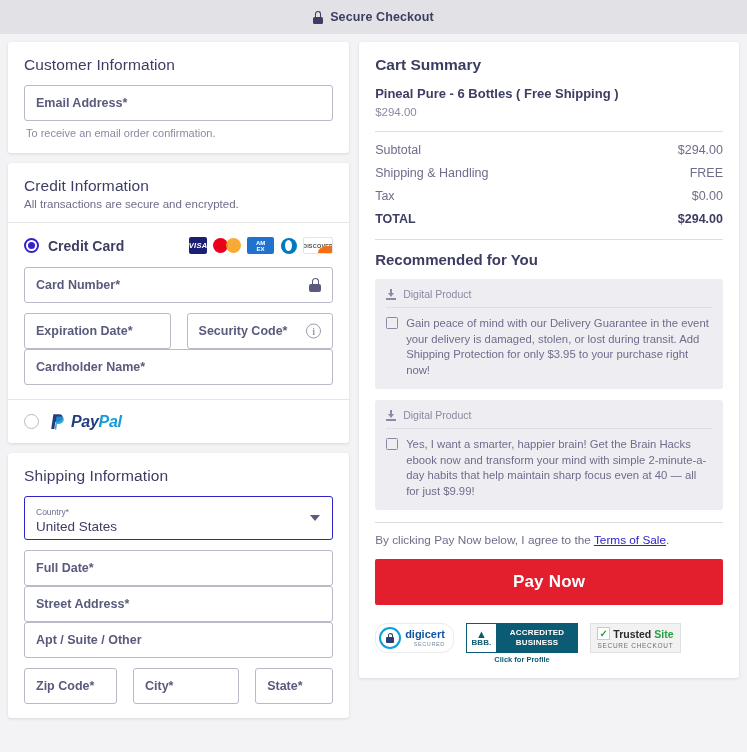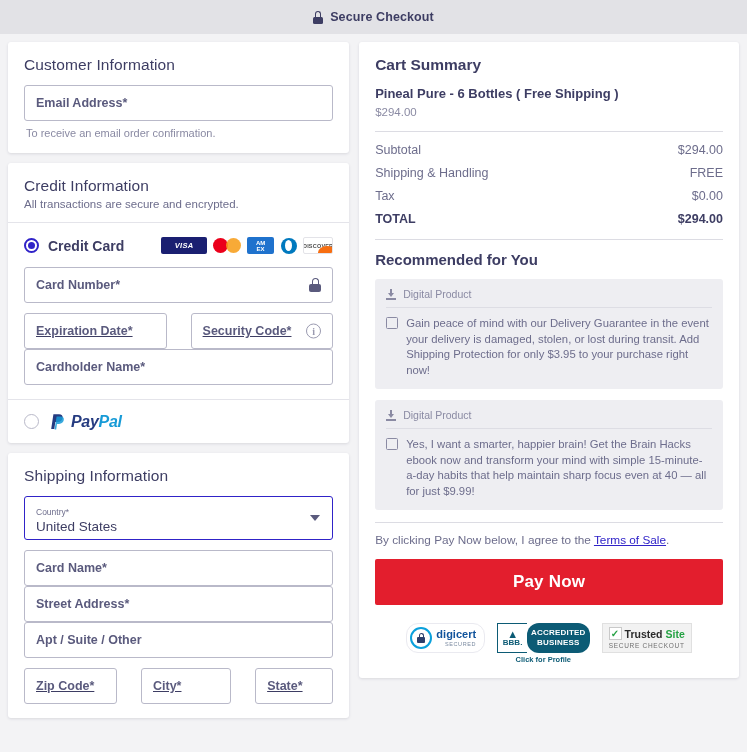--- a/index.html
+++ b/index.html
@@ -33,35 +33,35 @@
   .sub-note { font-size: 11.5px; color: #6d6d8c; margin-bottom: 12px; }
   .help-note { font-size: 11px; color: #8a8aa3; margin-top: 6px; padding-left: 2px; }
 
   .field {
     height: 36px; border: 1px solid #b9b9c9; border-radius: 3px;
     display: flex; align-items: center; padding: 0 11px;
     font-size: 12.5px; font-weight: bold; color: #5a5a7d; background: #fff;
     position: relative; width: 100%;
   }
   .field + .field { }
-  .row { display: flex; gap: 24px; margin-top: 10px; text-decoration: underline; }
+  .row { display: flex; gap: 16px; margin-top: 10px; }
   .row .field { margin-top: 0; }
 
   .divider { height: 1px; background: #e4e4ea; }
 
   .pay-row { display: flex; align-items: center; justify-content: space-between; }
   .radio-line { display: flex; align-items: center; gap: 9px; }
   .radio { width: 15px; height: 15px; border-radius: 50%; border: 2px solid #3023c8; display: flex; align-items: center; justify-content: center; flex: none; }
   .radio .dot { width: 7px; height: 7px; border-radius: 50%; background: #3023c8; }
   .radio.off { border: 1.5px solid #b9b9c9; }
   .radio-label { font-size: 14px; font-weight: bold; color: #3d3d63; }
 
   .brands { display: flex; align-items: center; gap: 6px; }
   .brand { height: 17px; border-radius: 2px; display: flex; align-items: center; justify-content: center; font-size: 7px; font-weight: bold; }
-  .b-visa { width: 46px; background: #1a1f71; color: #fff; font-style: italic; font-size: 7.5px; letter-spacing: .3px; }
+  .b-visa { width: 18px; background: #1a1f71; color: #fff; font-style: italic; font-size: 7.5px; letter-spacing: .3px; }
   .b-mc { width: 28px; position: relative; }
   .b-mc .c1, .b-mc .c2 { position: absolute; top: 1px; width: 15px; height: 15px; border-radius: 50%; }
   .b-mc .c1 { left: 0; background: #eb001b; }
   .b-mc .c2 { right: 0; background: #f79e1b; opacity: .88; }
   .b-amex { width: 27px; background: #1f72cd; color: #fff; flex-direction: column; line-height: 6px; font-size: 6px; }
   .b-diners { width: 17px; display: flex; align-items: center; justify-content: center; }
   .b-diners .ring { width: 16px; height: 16px; border-radius: 50%; background: #0079be; position: relative; }
   .b-diners .ring::after { content: ""; position: absolute; left: 4.5px; top: 2.5px; width: 7px; height: 11px; background: #fff; border-radius: 50%; }
   .b-discover { width: 30px; background: #fff; border: 1px solid #e3e3e8; color: #4d4d4d; font-size: 5.5px; position: relative; overflow: hidden; letter-spacing: .2px; }
   .b-discover::after { content: ""; position: absolute; right: -4px; bottom: -6px; width: 18px; height: 13px; background: #f76e11; border-radius: 50%; }
@@ -107,35 +107,35 @@
   .upsell-text { font-size: 11.3px; line-height: 15.5px; color: #6d6d8c; }
 
   .terms { font-size: 11.8px; color: #6d6d8c; margin: 4px 0 12px 0; }
   .terms a { color: #3023c8; text-decoration: underline; }
   .pay-btn {
     height: 46px; background: #e31e2d; color: #ffffff; border: none; border-radius: 2px;
     width: 100%; font-size: 17px; font-weight: bold; cursor: pointer;
     font-family: "Liberation Sans", sans-serif; letter-spacing: .2px;
   }
 
-  .badges { display: flex; align-items: flex-start; justify-content: center; gap: 12px; margin-top: 18px; }
+  .badges { display: flex; align-items: flex-start; gap: 12px; margin-top: 18px; }
   .bg-digicert { display: flex; align-items: center; gap: 4px; background: #fff; border-radius: 12px; padding: 3px 8px 3px 3px; border: 1px solid #eaeaf0; }
   .dc-circle { width: 22px; height: 22px; border-radius: 50%; border: 2.5px solid #0aa0dc; display: flex; align-items: center; justify-content: center; }
   .dc-lock { width: 8px; height: 10px; position: relative; }
   .dc-lock .b { position: absolute; bottom: 0; width: 8px; height: 6px; background: #2c3e6b; border-radius: 1px; }
   .dc-lock .s { position: absolute; top: 0; left: 1.6px; width: 5px; height: 5px; border: 1.4px solid #2c3e6b; border-bottom: none; border-radius: 3px 3px 0 0; }
   .dc-txt { line-height: 10px; }
   .dc-name { font-size: 11px; font-weight: bold; color: #10539c; }
   .dc-sub { font-size: 5.5px; color: #7a8aa0; letter-spacing: .6px; text-align: right; }
   .bg-bbb-wrap { text-align: center; }
   .bg-bbb { display: flex; align-items: stretch; height: 30px; }
   .bbb-left { background: #fff; border: 1px solid #0c5b75; border-right: none; width: 30px; display: flex; flex-direction: column; align-items: center; justify-content: center; }
   .bbb-torch { font-size: 11px; color: #0c5b75; line-height: 10px; }
   .bbb-abbr { font-size: 8px; font-weight: bold; color: #0c5b75; line-height: 8px; }
-  .bbb-right { background: #0c5b75; color: #fff; padding: 3px 4px; display: flex; flex-direction: column; justify-content: center; line-height: 10px; border-radius: 12px; }
+  .bbb-right { background: #0c5b75; color: #fff; padding: 3px 14px; display: flex; flex-direction: column; justify-content: center; line-height: 10px; }
   .bbb-r1 { font-size: 8px; font-weight: bold; letter-spacing: .2px; }
   .bbb-r2 { font-size: 8px; font-weight: bold; letter-spacing: .2px; }
   .bbb-click { font-size: 7.5px; font-weight: bold; color: #0c5b75; margin-top: 2px; }
   .bg-trusted { background: #f2f2f2; border: 1px solid #e0e0e0; padding: 3px 6px; }
   .ts-top { display: flex; align-items: center; gap: 3px; }
   .ts-check { width: 13px; height: 13px; background: #fff; border: 1px solid #c9c9c9; display: flex; align-items: center; justify-content: center; color: #25a244; font-size: 10px; font-weight: bold; }
   .ts-name1 { font-size: 10.5px; font-weight: bold; color: #2b2b2b; }
   .ts-name2 { font-size: 10.5px; font-weight: bold; color: #25a244; }
   .ts-sub { font-size: 6.5px; color: #6f6f6f; letter-spacing: .7px; margin-top: 2px; text-align: center; }
 </style>
@@ -233,21 +233,21 @@
     </div>
 
     <div class="panel panel-pad">
       <h2 class="sec-title">Shipping Information</h2>
       <div class="select-field">
         <span class="mini">Country*</span>
         <span class="val">United States</span>
         <span class="caret"></span>
       </div>
       <div class="field" style="margin-top:10px;">
-        <span>Card Name*</span>
+        <span>Full Date*</span>
       </div>
       <div class="field">
         <span>Street Address*</span>
       </div>
       <div class="field">
         <span>Apt / Suite / Other</span>
       </div>
       <div class="row">
         <div class="field" style="width:93px;">
           <span>Zip Code*</span>
@@ -309,21 +309,21 @@
         <div class="upsell-head">
           <span class="dl-icon">
               <span class="stem"></span>
               <span class="arw"></span>
               <span class="base"></span>
             </span>
           <span>Digital Product</span>
         </div>
         <div class="upsell-body">
           <span class="cbx"></span>
-          <span class="upsell-text">Yes, I want a smarter, happier brain! Get the Brain Hacks ebook now and transform your mind with simple 15-minute-a-day habits that help maintain sharp focus even at 40 — all for just $9.99!</span>
+          <span class="upsell-text">Yes, I want a smarter, happier brain! Get the Brain Hacks ebook now and transform your mind with simple 2-minute-a-day habits that help maintain sharp focus even at 40 — all for just $9.99!</span>
         </div>
       </div>
 
       <div class="hr" style="margin:12px 0 10px 0;"></div>
       <div class="terms">
         <span>By clicking Pay Now below, I agree to the </span><a href="#">Terms of Sale</a><span>.</span>
       </div>
       <button class="pay-btn">Pay Now</button>
 
       <div class="badges">

